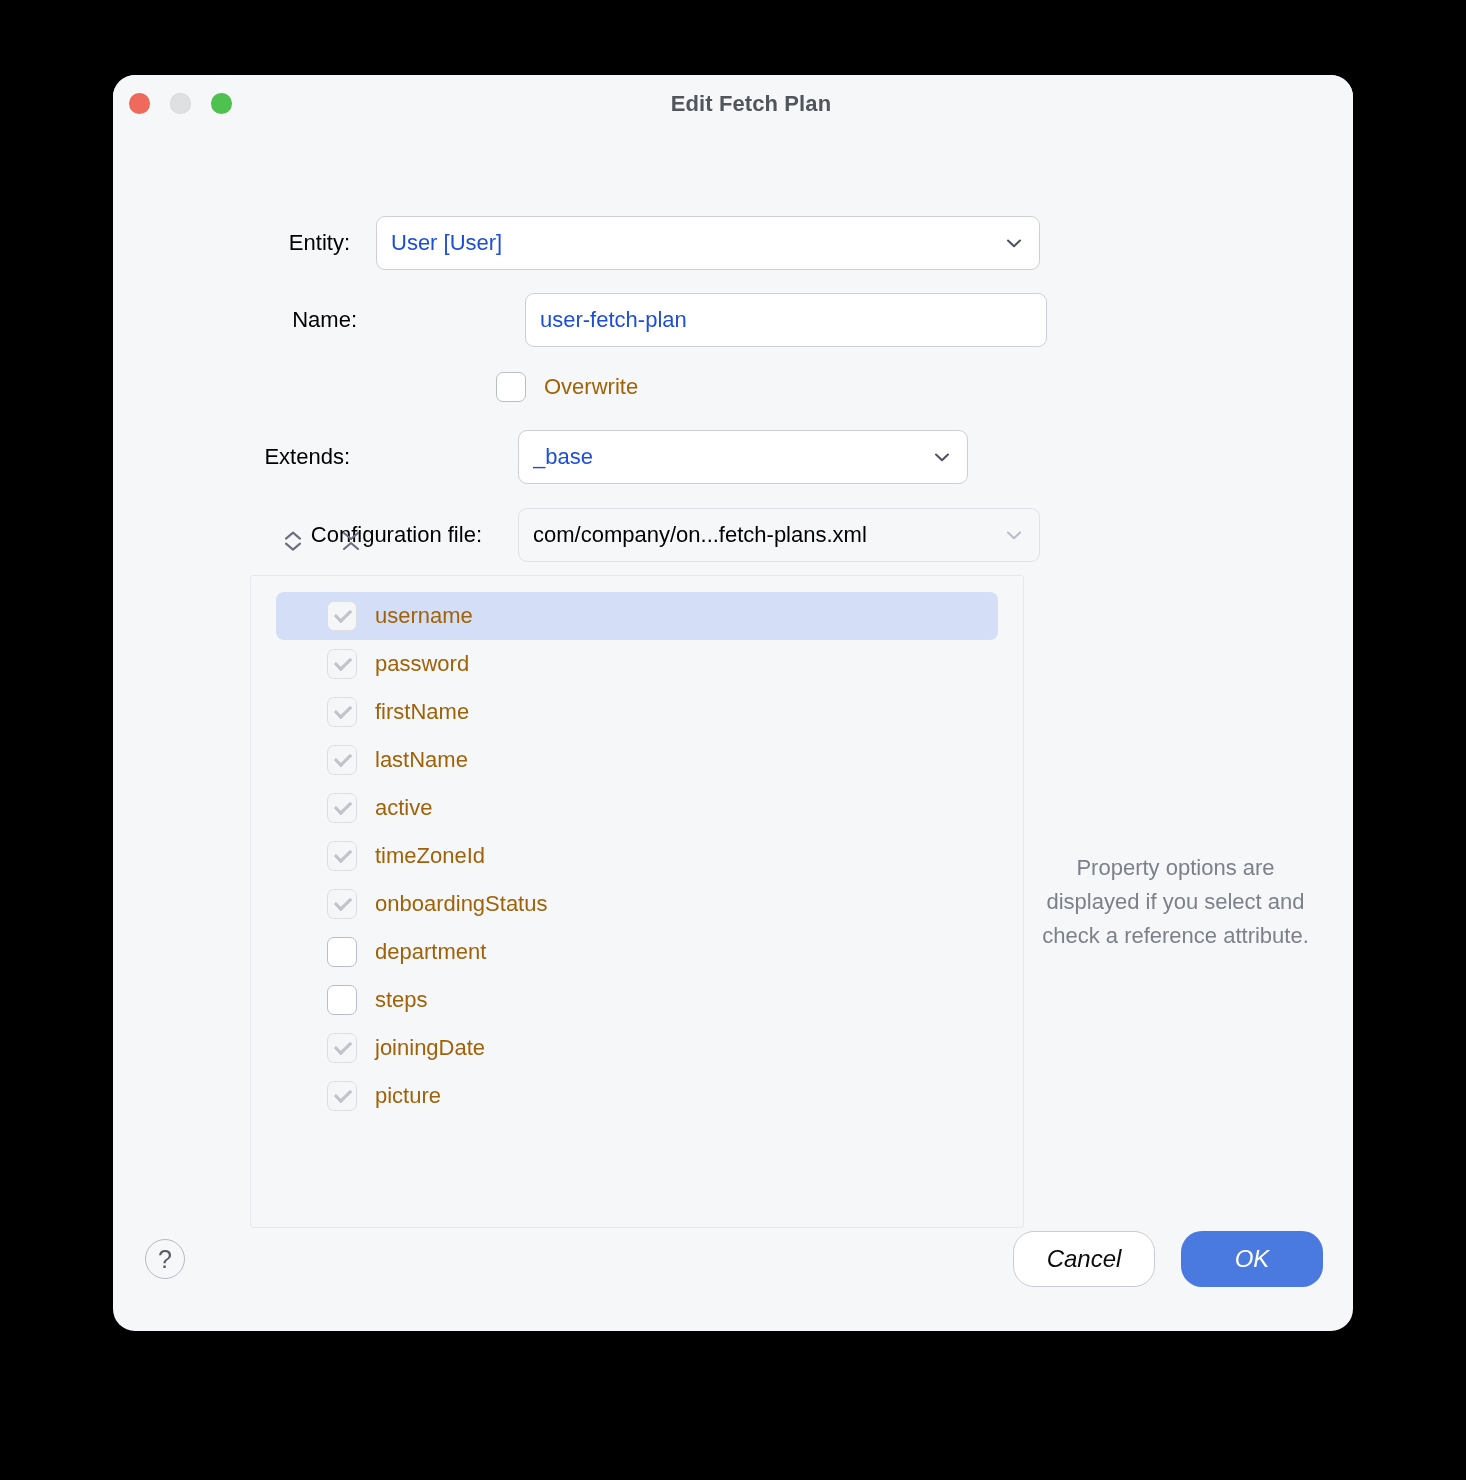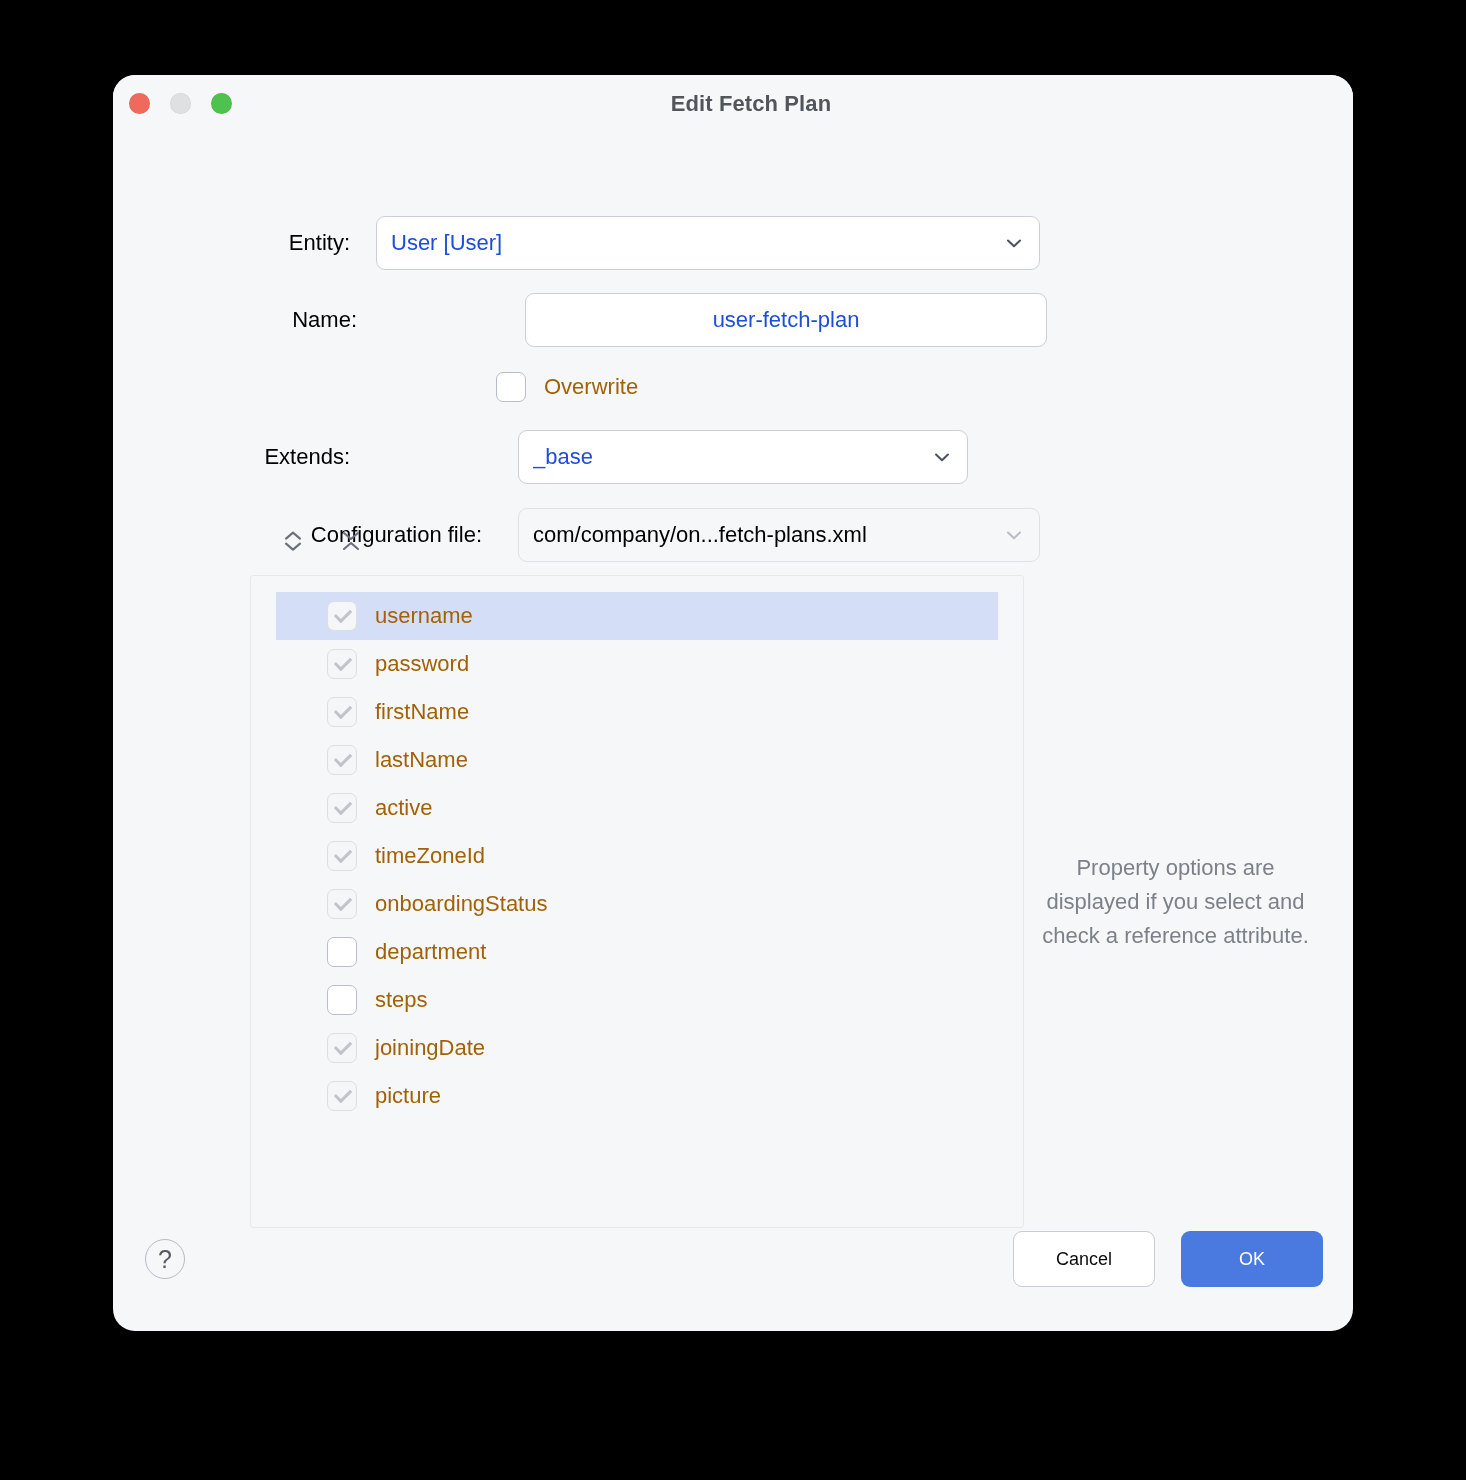--- a/index.html
+++ b/index.html
@@ -114,21 +114,21 @@
   }
   .chev svg { display: block; }
 
   
   #row-entity   { left: 137px; top: 83px; }
   #row-entity .row-label { width: 100px; }
   #row-entity .field { width: 664px; margin-left: 26px; }
 
   #row-name     { left: 144px; top: 160px; }
   #row-name .row-label { width: 100px; }
-  #row-name .field { width: 522px; margin-left: 168px; text-align: center; }
+  #row-name .field { width: 522px; margin-left: 168px; }
 
   #row-overwrite{ left: 383px; top: 239px; display:flex; align-items:center; gap: 18px; }
 
   #row-extends  { left: 137px; top: 297px; }
   #row-extends .row-label { width: 100px; }
   #row-extends .field { width: 450px; margin-left: 168px; }
 
   #row-config   { left: 137px; top: 375px; }
   #row-config .row-label { width: 232px; }
   #row-config .field { width: 522px; margin-left: 36px; }
@@ -190,21 +190,21 @@
     padding-top: 16px;
     overflow: hidden;
   }
   .tree-row {
     height: 48px;
     display: flex;
     align-items: center;
     gap: 18px;
     padding-left: 51px;
     margin: 0 25px 0 25px;
-    border-radius: 0;
+    border-radius: 8px;
   }
   .tree-row.selected {
     background: #d4dff7;
   }
 
   
   .hint-panel {
     position: absolute;
     left: 911px;
     top: 500px;
@@ -249,26 +249,27 @@
     position: absolute;
     right: 30px;
     top: 0px;
     display: flex;
     gap: 26px;
   }
   .btn {
     box-sizing: border-box;
     min-width: 142px;
     height: 56px;
-    border-radius: 9px;
-    font-size: 18px;
+    border-radius: 21px;
+    font-size: 24px;
     display: flex;
     align-items: center;
     justify-content: center;
     cursor: default;
+    font-style: italic;
   }
   .btn.secondary {
     background: #ffffff;
     border: 1.6px solid #c9cbd6;
     color: #0b0b0b;
   }
   .btn.primary {
     background: #4a7ae0;
     color: #ffffff;
     border: none;

